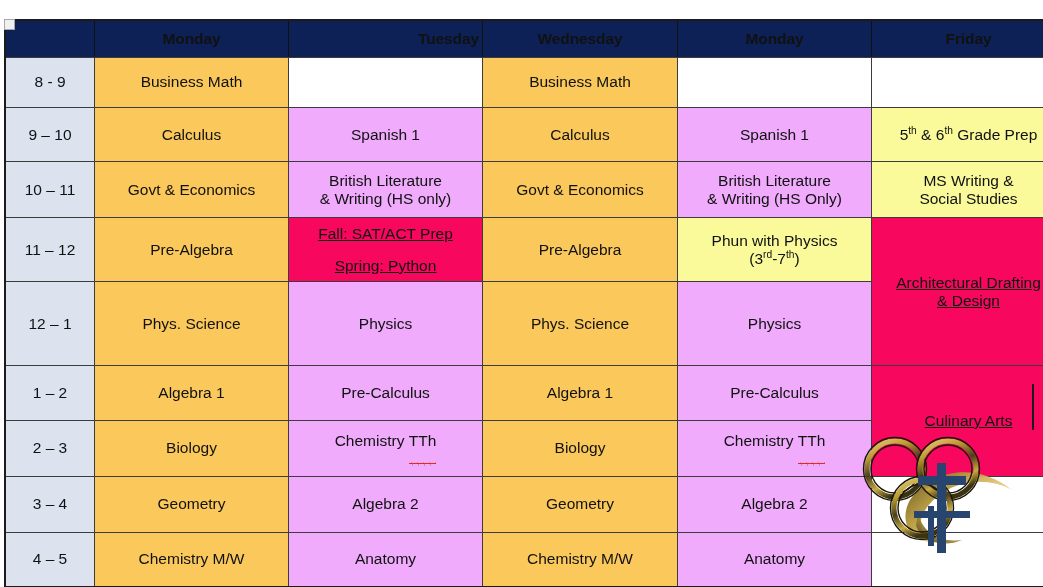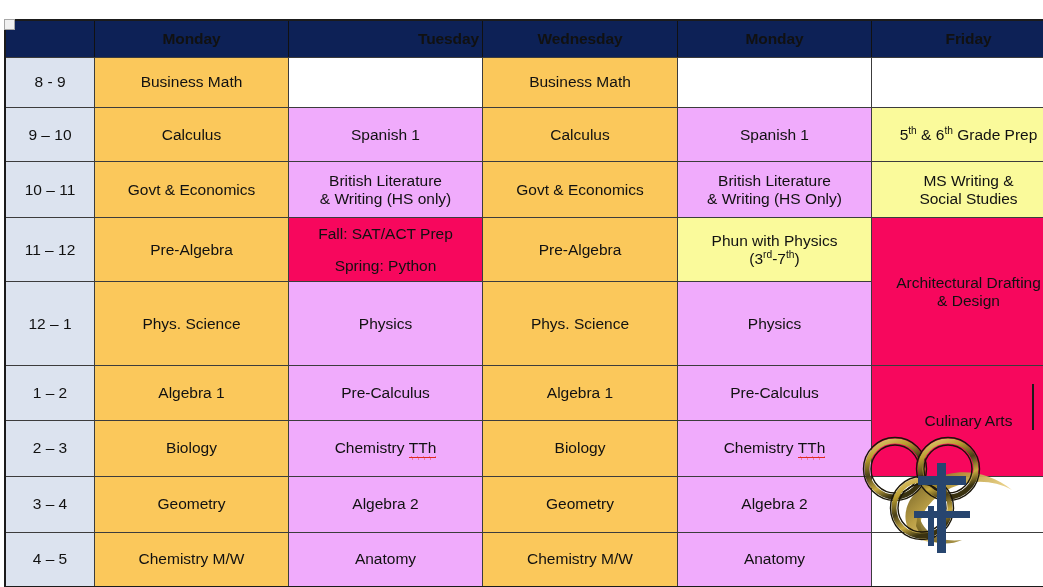--- a/index.html
+++ b/index.html
@@ -68,39 +68,39 @@
     text-align: left;
     padding-left: 7px;
     font-size: 16px;
     color: #1a1a1a;
   }
 
   
   td.orange { background: #fbc85b; }
   td.blue   { background: #f0abfc; }
   td.yellow { background: #fafa9b; }
-  td.pink   { background: #f7075d; }
+  td.pink   { background: #f7075d; text-decoration: underline; }
   td.empty  { background: #ffffff; }
 
   td.cell { font-size: 15.5px; }
 
   .two-line { display: block; }
   .spacer   { display: block; height: 14px; }
 
   sup {
     font-size: 0.66em;
     vertical-align: super;
     line-height: 0;
   }
 
   
   .squiggle {
     position: relative;
     display: inline-block;
-    padding-bottom: 1px;
+    padding-bottom: 14px;
   }
   .squiggle::after {
     content: "";
     position: absolute;
     left: 0;
     right: 0;
     bottom: -2px;
     height: 4px;
     background-image:
       radial-gradient(circle at 1.5px 3px, rgba(0,0,0,0) 1.4px, #e02b1d 1.5px, #e02b1d 2.0px, rgba(0,0,0,0) 2.1px),

